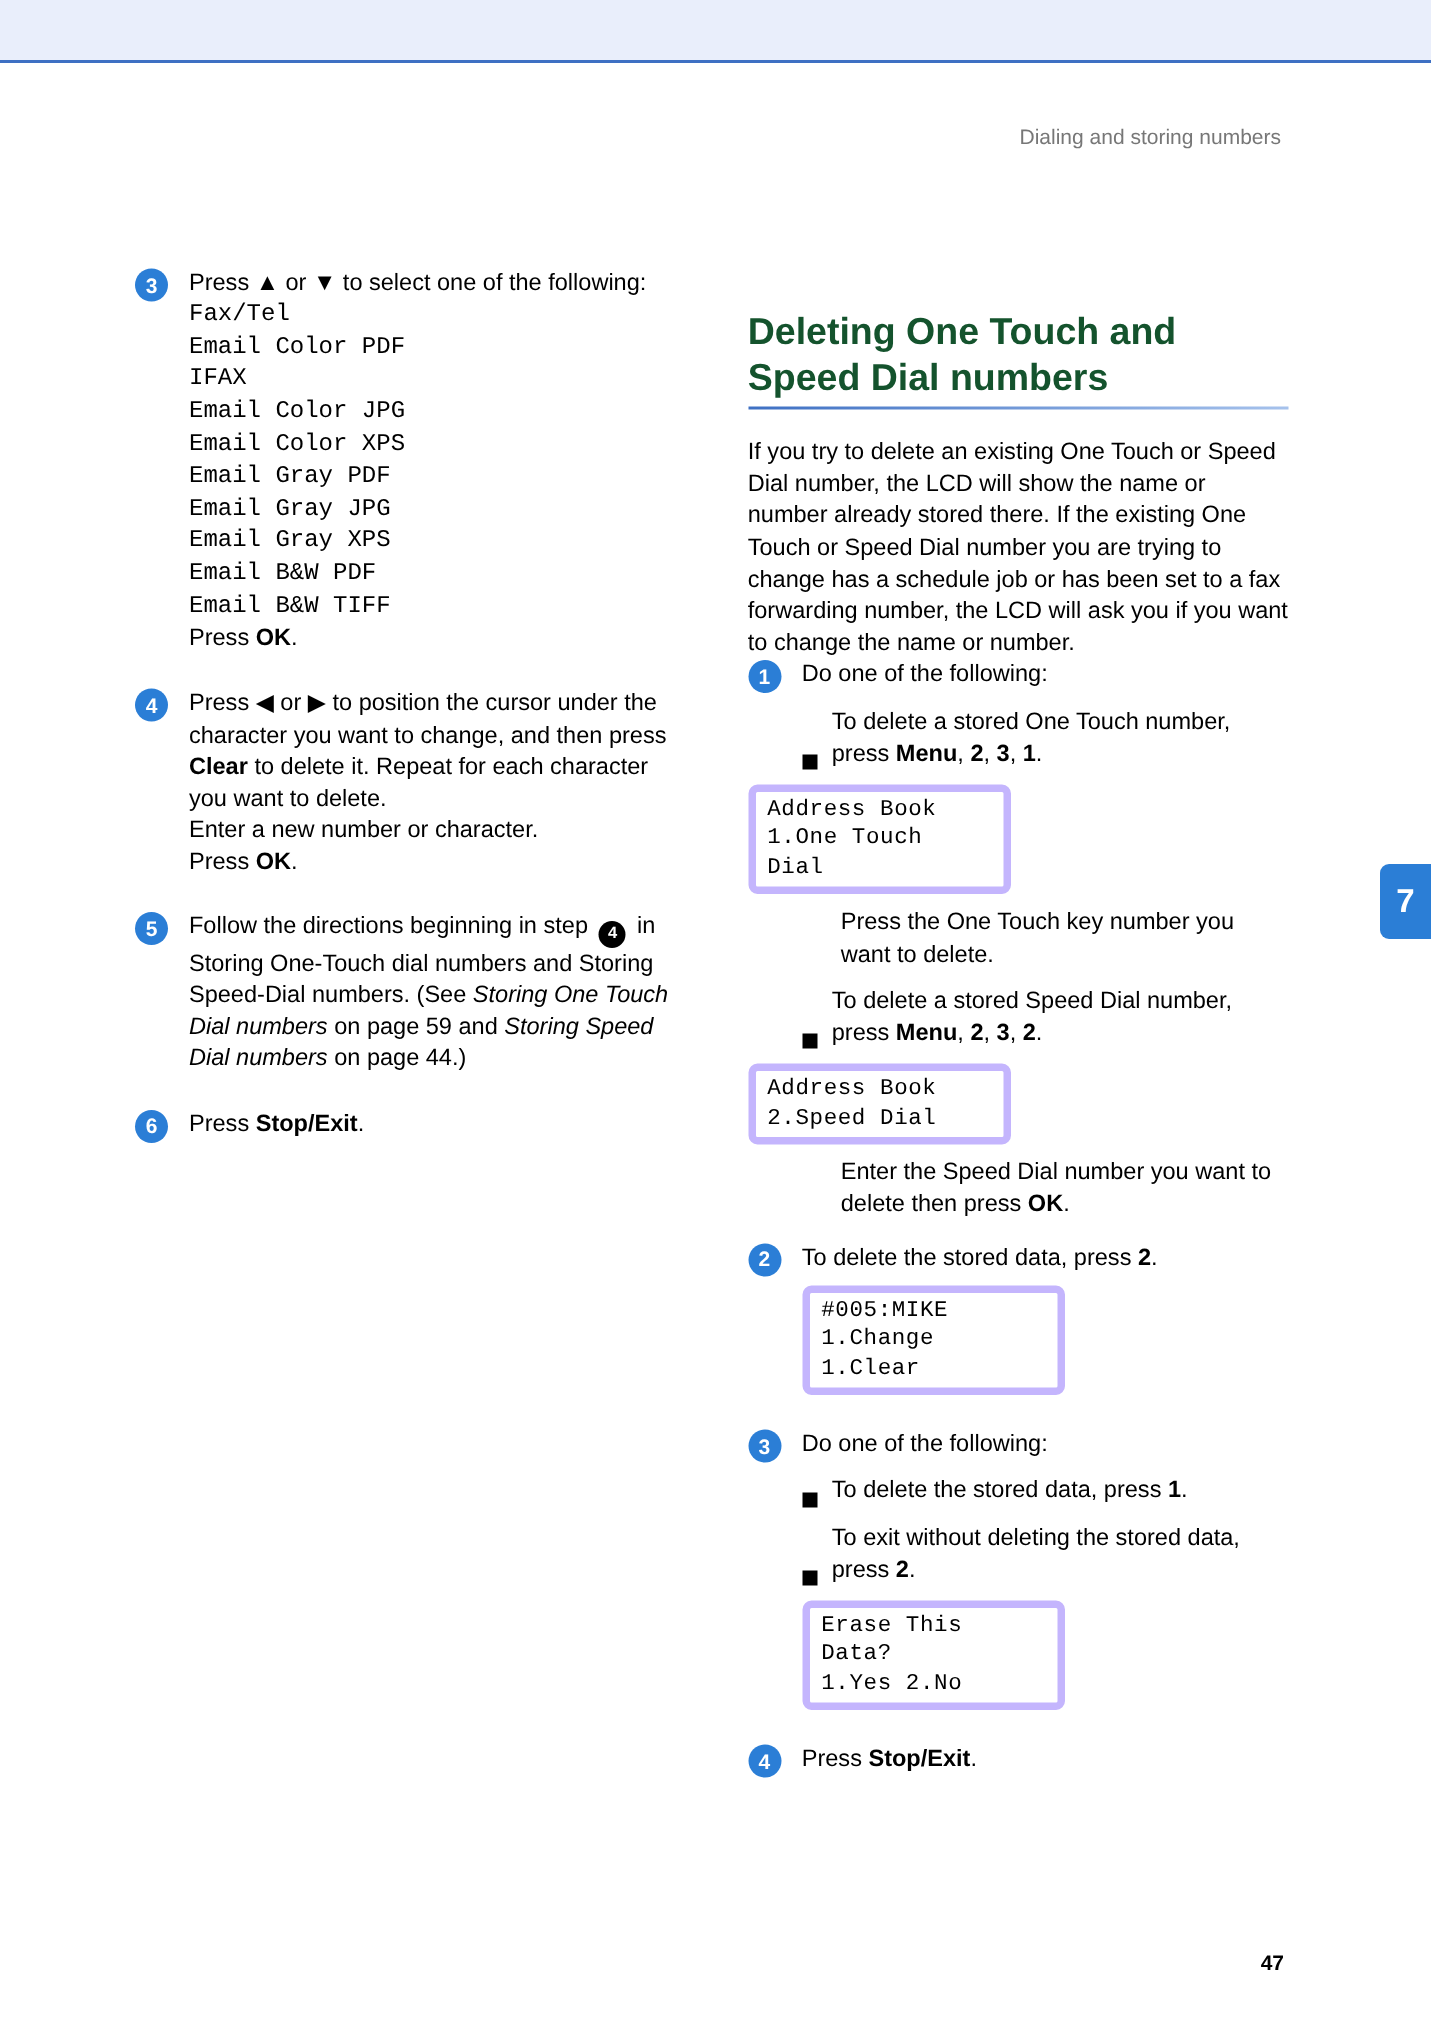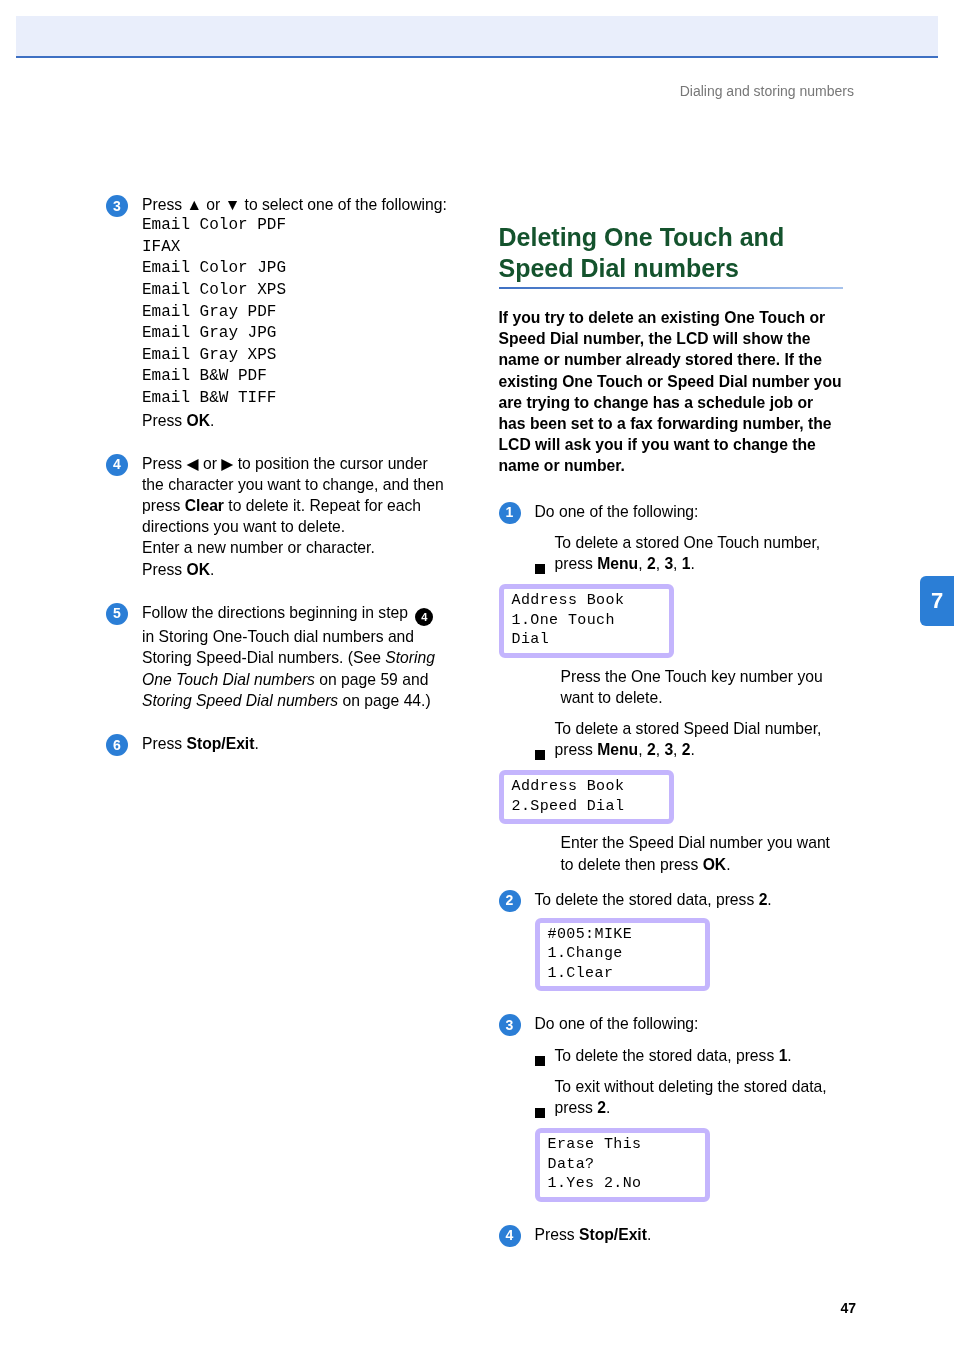--- a/index.html
+++ b/index.html
@@ -8,21 +8,21 @@
     font-family: Arial, Helvetica, sans-serif;
     font-size: 15.7px;
     line-height: 1.35;
     color: #000;
     background: #fff;
   }
   .page {
     width: 954px;
     height: 1348px;
     position: relative;
-    padding: 16px;
+    padding: 0;
   }
   .top-border {
     height: 42px;
     background: #e9eefb;
     border-bottom: 2px solid #3e70c3;
   }
   .header-right {
     position: absolute;
     top: 82px;
     right: 100px;
@@ -87,21 +87,21 @@
     line-height: 1.22;
     margin-bottom: 4px;
     margin-top: 28px;
   }
   .h1-underline {
     height: 2px;
     width: 100%;
     background: linear-gradient(to right, #3e70c3, #a6c2ec);
     margin-bottom: 18px;
   }
-  .para { margin-bottom: 24px; font-weight: bold; }
+  .para { margin-bottom: 0; }
   .lcd {
     border: 5px solid #c4b5fd;
     border-radius: 6px;
     font-family: "Courier New", monospace;
     font-size: 15px;
     letter-spacing: 0.4px;
     padding: 2px 8px 3px 8px;
     width: 175px;
     margin: 8px 0 8px 0;
     line-height: 1.3;
@@ -160,40 +160,41 @@
   <div class="content">
 
     <div class="col col-left">
 
       <div class="step">
         <div class="step-num">3</div>
         <div class="step-inner">
           <div>
             <span>Press </span><span class="arrow">▲</span><span> or </span><span class="arrow">▼</span><span> to select one of the following:</span>
           </div>
+          <div class="mono">Fax/Tel</div>
           <div class="mono">Email Color PDF</div>
           <div class="mono">IFAX</div>
           <div class="mono">Email Color JPG</div>
           <div class="mono">Email Color XPS</div>
           <div class="mono">Email Gray PDF</div>
           <div class="mono">Email Gray JPG</div>
           <div class="mono">Email Gray XPS</div>
           <div class="mono">Email B&amp;W PDF</div>
           <div class="mono">Email B&amp;W TIFF</div>
           <div>
             <span>Press </span><span class="bold">OK</span><span>.</span>
           </div>
         </div>
       </div>
 
       <div class="step">
         <div class="step-num">4</div>
         <div class="step-inner">
           <div>
-            <span>Press </span><span class="arrow">◀</span><span> or </span><span class="arrow">▶</span><span> to position the cursor under the character you want to change, and then press </span><span class="bold">Clear</span><span> to delete it. Repeat for each directions you want to delete.</span>
+            <span>Press </span><span class="arrow">◀</span><span> or </span><span class="arrow">▶</span><span> to position the cursor under the character you want to change, and then press </span><span class="bold">Clear</span><span> to delete it. Repeat for each character you want to delete.</span>
           </div>
           <div>Enter a new number or character.</div>
           <div>
             <span>Press </span><span class="bold">OK</span><span>.</span>
           </div>
         </div>
       </div>
 
       <div class="step">
         <div class="step-num">5</div>

